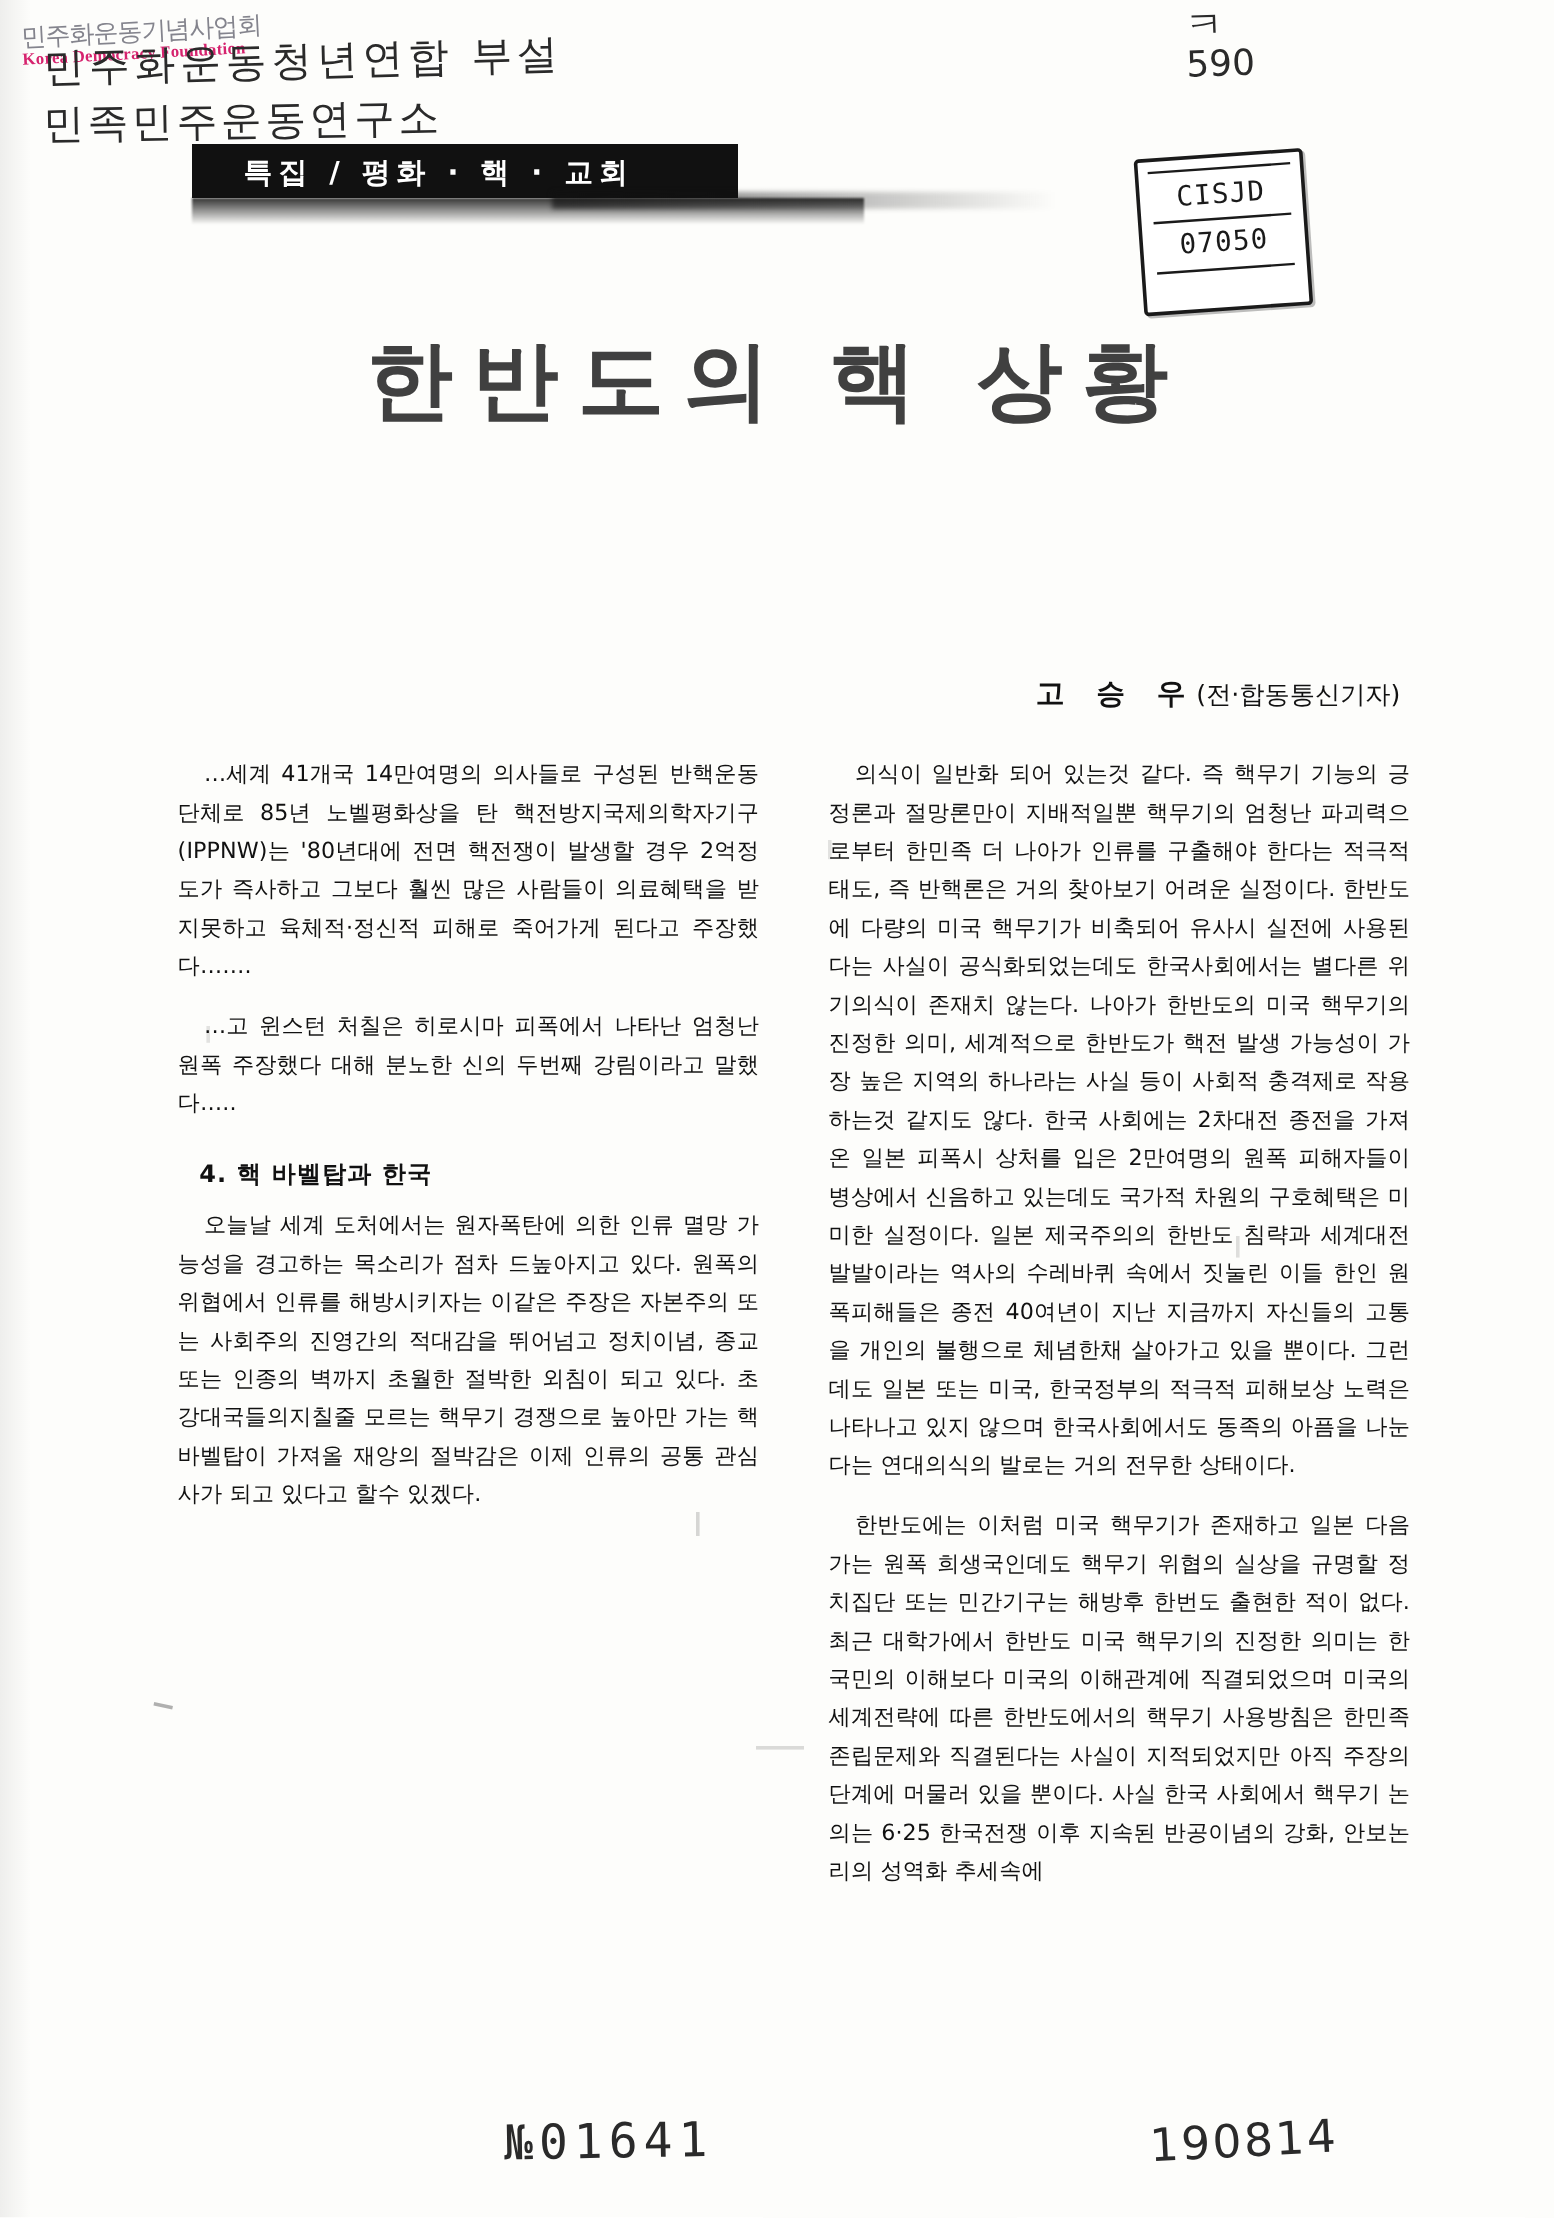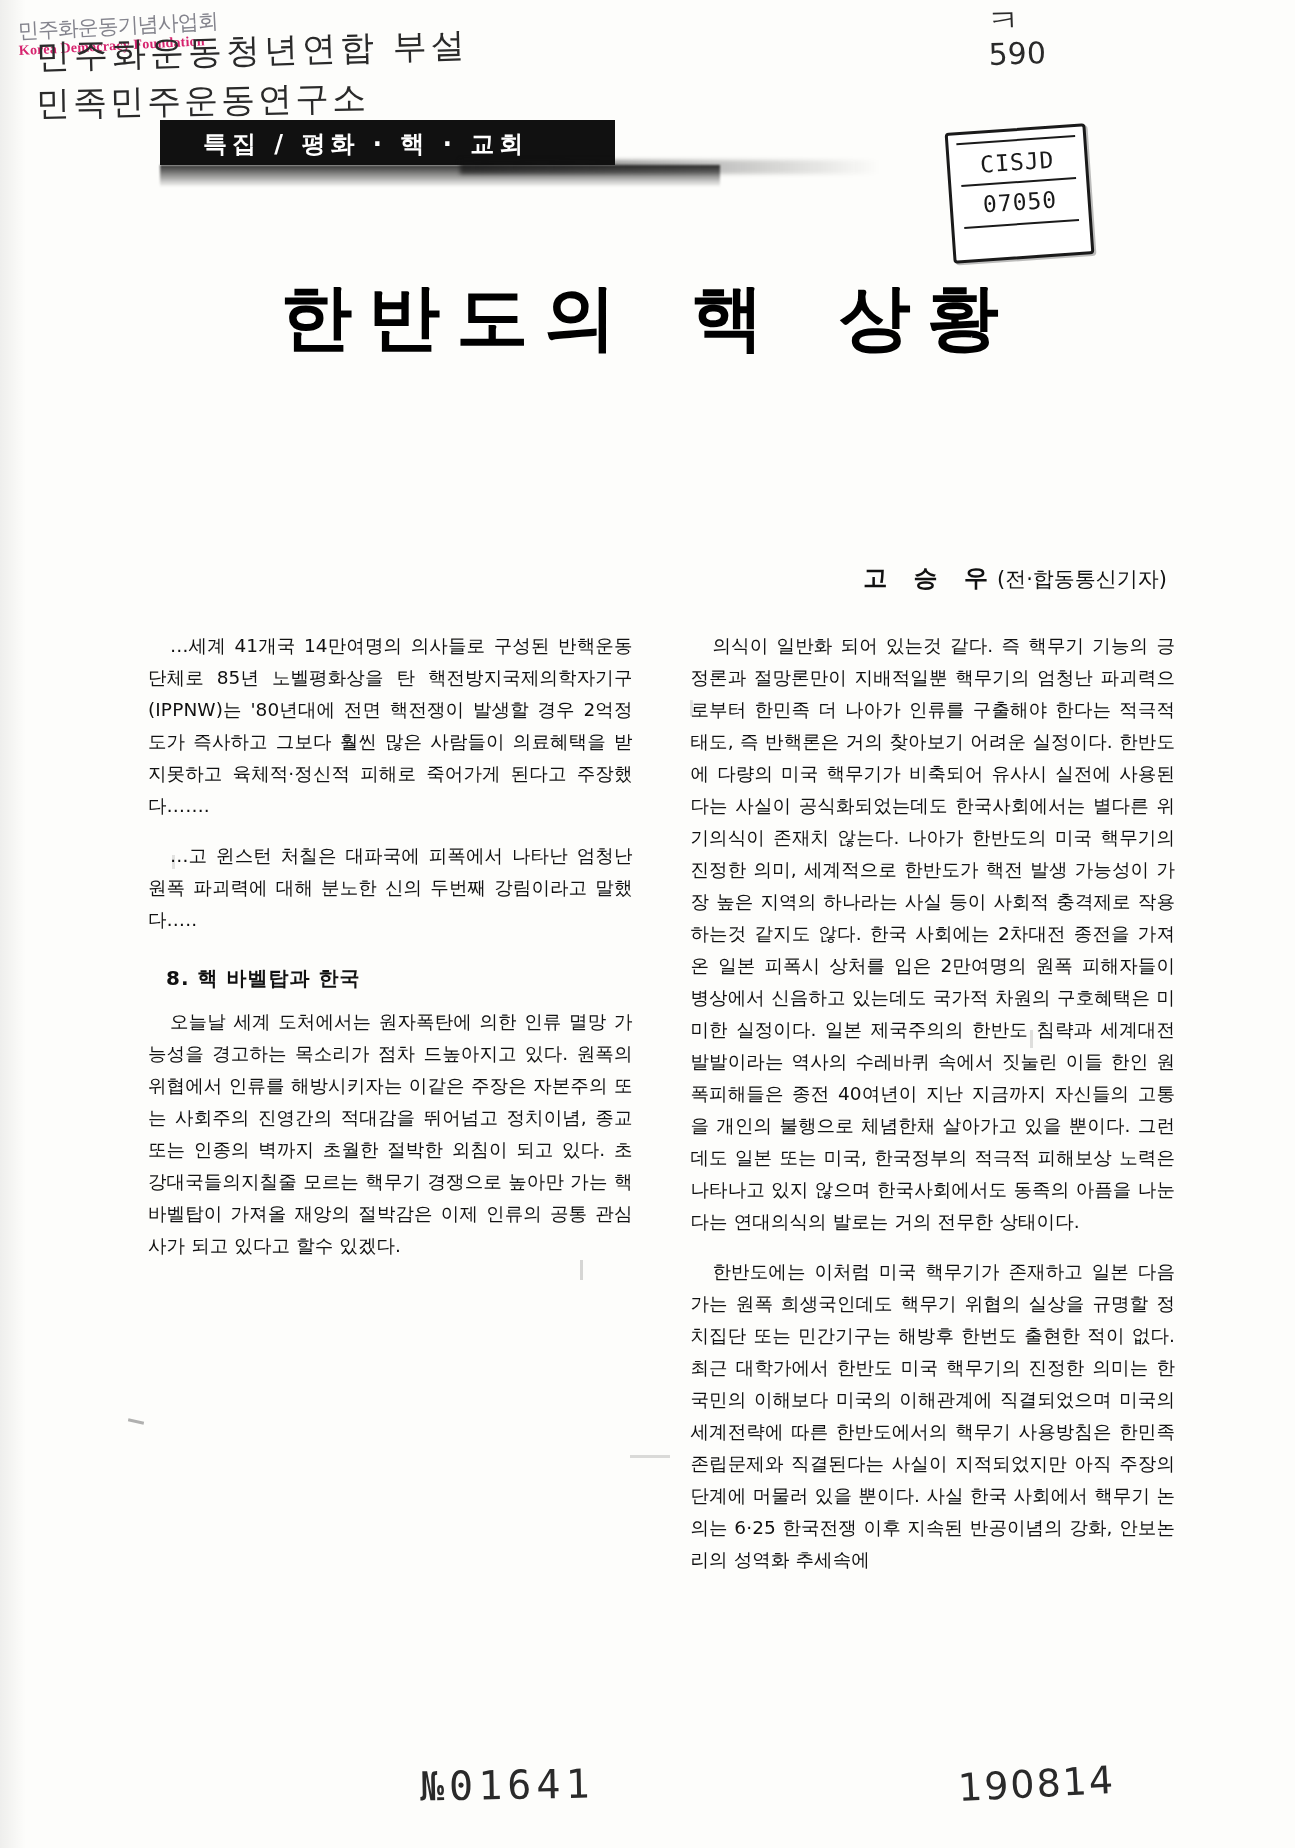--- a/index.html
+++ b/index.html
@@ -194,25 +194,25 @@
     z-index: 3;
   }
 
   
   .title {
     position: absolute;
     left: 0;
     right: 0;
     top: 270px;
     text-align: center;
-    font-family: Liberation Mono, monospace;
+    font-family: Liberation Serif, serif;
     font-size: 72px;
     font-weight: bold;
     letter-spacing: 16px;
-    color: #000000;
+    color: #404040;
   }
 
   
   .byline {
     position: absolute;
     right: 128px;
     top: 562px;
     font-family: "DejaVu Sans", sans-serif;
     font-size: 24px;
     color: #111;
@@ -318,22 +318,22 @@
 
   <div class="title">한반도의 핵 상황</div>
 
   <div class="byline">
     <span class="name">고 승 우</span><span class="affil">(전·합동통신기자)</span>
   </div>
 
   <div class="columns">
     <div class="col">
       <p>…세계 41개국 14만여명의 의사들로 구성된 반핵운동 단체로 85년 노벨평화상을 탄 핵전방지국제의학자기구(IPPNW)는 '80년대에 전면 핵전쟁이 발생할 경우 2억정도가 즉사하고 그보다 훨씬 많은 사람들이 의료혜택을 받지못하고 육체적·정신적 피해로 죽어가게 된다고 주장했다…….</p>
-      <p>…고 윈스턴 처칠은 대파국에 피폭에서 나타난 엄청난 원폭 파괴력에 대해 분노한 신의 두번째 강림이라고 말했다…..</p>
-      <div class="section-head">8. 핵 바벨탑과 한국</div>
+      <p>…고 윈스턴 처칠은 히로시마 피폭에서 나타난 엄청난 원폭 주장했다 대해 분노한 신의 두번째 강림이라고 말했다…..</p>
+      <div class="section-head">4. 핵 바벨탑과 한국</div>
       <p>오늘날 세계 도처에서는 원자폭탄에 의한 인류 멸망 가능성을 경고하는 목소리가 점차 드높아지고 있다. 원폭의 위협에서 인류를 해방시키자는 이같은 주장은 자본주의 또는 사회주의 진영간의 적대감을 뛰어넘고 정치이념, 종교 또는 인종의 벽까지 초월한 절박한 외침이 되고 있다. 초 강대국들의지칠줄 모르는 핵무기 경쟁으로 높아만 가는 핵 바벨탑이 가져올 재앙의 절박감은 이제 인류의 공통 관심사가 되고 있다고 할수 있겠다.</p>
     </div>
     <div class="col">
       <p>의식이 일반화 되어 있는것 같다. 즉 핵무기 기능의 긍정론과 절망론만이 지배적일뿐 핵무기의 엄청난 파괴력으로부터 한민족 더 나아가 인류를 구출해야 한다는 적극적 태도, 즉 반핵론은 거의 찾아보기 어려운 실정이다. 한반도에 다량의 미국 핵무기가 비축되어 유사시 실전에 사용된다는 사실이 공식화되었는데도 한국사회에서는 별다른 위기의식이 존재치 않는다. 나아가 한반도의 미국 핵무기의 진정한 의미, 세계적으로 한반도가 핵전 발생 가능성이 가장 높은 지역의 하나라는 사실 등이 사회적 충격제로 작용하는것 같지도 않다. 한국 사회에는 2차대전 종전을 가져온 일본 피폭시 상처를 입은 2만여명의 원폭 피해자들이 병상에서 신음하고 있는데도 국가적 차원의 구호혜택은 미미한 실정이다. 일본 제국주의의 한반도 침략과 세계대전 발발이라는 역사의 수레바퀴 속에서 짓눌린 이들 한인 원폭피해들은 종전 40여년이 지난 지금까지 자신들의 고통을 개인의 불행으로 체념한채 살아가고 있을 뿐이다. 그런데도 일본 또는 미국, 한국정부의 적극적 피해보상 노력은 나타나고 있지 않으며 한국사회에서도 동족의 아픔을 나눈다는 연대의식의 발로는 거의 전무한 상태이다.</p>
       <p class="tight">한반도에는 이처럼 미국 핵무기가 존재하고 일본 다음가는 원폭 희생국인데도 핵무기 위협의 실상을 규명할 정치집단 또는 민간기구는 해방후 한번도 출현한 적이 없다. 최근 대학가에서 한반도 미국 핵무기의 진정한 의미는 한국민의 이해보다 미국의 이해관계에 직결되었으며 미국의 세계전략에 따른 한반도에서의 핵무기 사용방침은 한민족 존립문제와 직결된다는 사실이 지적되었지만 아직 주장의 단계에 머물러 있을 뿐이다. 사실 한국 사회에서 핵무기 논의는 6·25 한국전쟁 이후 지속된 반공이념의 강화, 안보논리의 성역화 추세속에</p>
     </div>
   </div>
 
   <div class="artifact a1"></div>
   <div class="artifact a2"></div>

